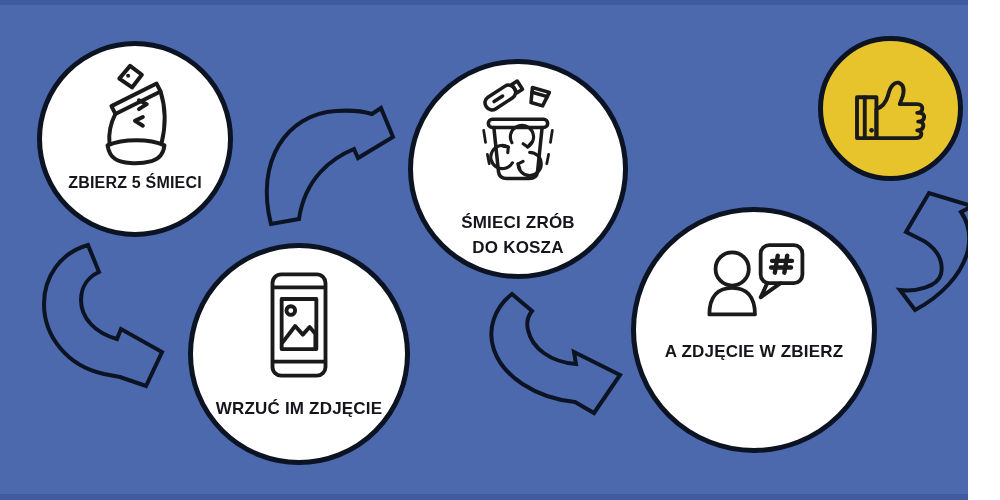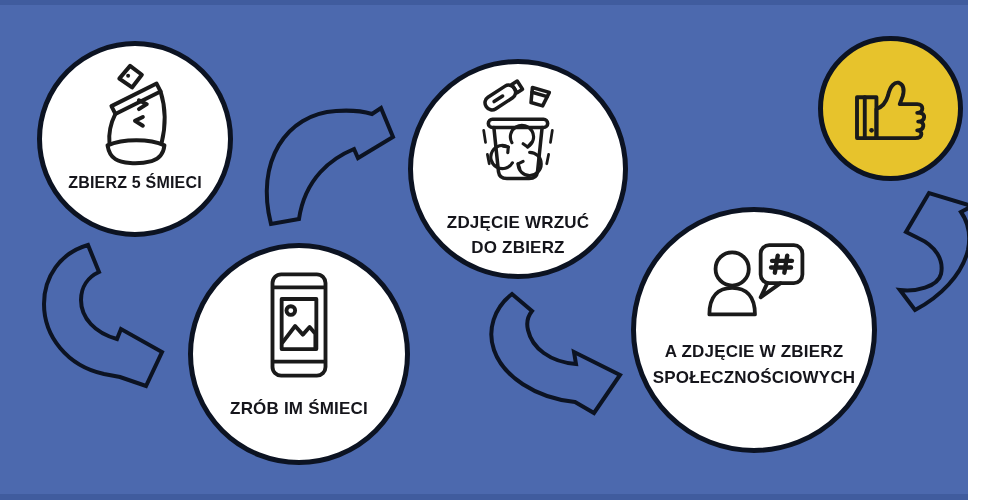--- a/index.html
+++ b/index.html
@@ -90,21 +90,21 @@
     <svg class="icon" width="58" height="106" viewBox="0 0 60 110">
       <g stroke-width="4">
         <rect x="2.5" y="2.5" width="55" height="105" rx="9"></rect>
         <path d="M 3 16 L 57 16"></path>
         <path d="M 3 93 L 57 93"></path>
         <rect x="12" y="28" width="36" height="52"></rect>
         <circle cx="21.5" cy="40" r="4.5"></circle>
         <path d="M 13 73 L 26 56 L 34 65 L 41 57 L 47 64 L 47 79"></path>
       </g>
     </svg>
-    <div class="label">ZRÓB IM ŚMIECI</div>
+    <div class="label">WRZUĆ IM ZDJĘCIE</div>
   </div>
 
   <div class="circle" id="circle-dispose">
     <svg class="icon" width="82" height="115" viewBox="0 0 88 124">
       <g stroke-width="3.8">
         <g transform="rotate(-33 28 26)">
           <rect x="6" y="19" width="36" height="15" rx="7"></rect>
           <path d="M 16 26.5 L 27 26.5"></path>
           <rect x="42" y="21.5" width="7" height="10.5"></rect>
         </g>
@@ -124,43 +124,42 @@
           <g id="rc-arrow">
             <path d="M 38 99 A 12.5 12.5 0 1 1 33.5 82"></path>
             <path d="M 33.5 82 L 28 81 M 33.5 82 L 33 88"></path>
           </g>
           <use href="#rc-arrow" transform="rotate(120 44 88)"></use>
           <use href="#rc-arrow" transform="rotate(240 44 88)"></use>
         </g>
       </g>
     </svg>
     <div class="label">
-      <div>ZDJĘCIE WRZUĆ</div>
-      <div>DO ZBIERZ</div>
+      <div>ŚMIECI ZRÓB</div>
+      <div>DO KOSZA</div>
     </div>
   </div>
 
   <div class="circle" id="circle-share">
     <svg class="icon" width="112" height="92" viewBox="0 0 118 96">
       <g stroke-width="4">
         <circle cx="36" cy="30" r="17.5"></circle>
         <path d="M 12 78 C 12 58 22 50 36 50 C 50 50 60 58 60 78 Z"></path>
         <rect x="66" y="5" width="44" height="40" rx="9"></rect>
         <path d="M 73 45 L 66 60 L 87 45"></path>
         <g stroke-width="4.6">
           <path d="M 84 16 L 81 34"></path>
           <path d="M 94 16 L 91 34"></path>
           <path d="M 78 21.5 L 99 21.5"></path>
           <path d="M 77 28.5 L 98 28.5"></path>
         </g>
       </g>
     </svg>
     <div class="label">
       <div>A ZDJĘCIE W ZBIERZ</div>
-      <div>SPOŁECZNOŚCIOWYCH</div>
     </div>
   </div>
 
   <div class="circle" id="circle-like">
     <svg class="icon" width="76" height="68" viewBox="0 0 78 70">
       <g stroke-width="4">
         <rect x="4" y="24" width="20" height="42"></rect>
         <path d="M 12 24 L 12 66"></path>
         <circle class="fill" cx="19" cy="58" r="2.4"></circle>
         <path d="M 24 36 C 30 34 34 29 36 22 C 38 12 43 8 47 9 C 52 11 53 16 51 23 L 48 31 L 66 31 C 73 31 73 40 66 40 L 68 40 C 75 40 75 49 67 49 L 68 49 C 74 49 74 58 66 58 L 66 58 C 72 58 72 66 64 66 L 24 66 Z"></path>

